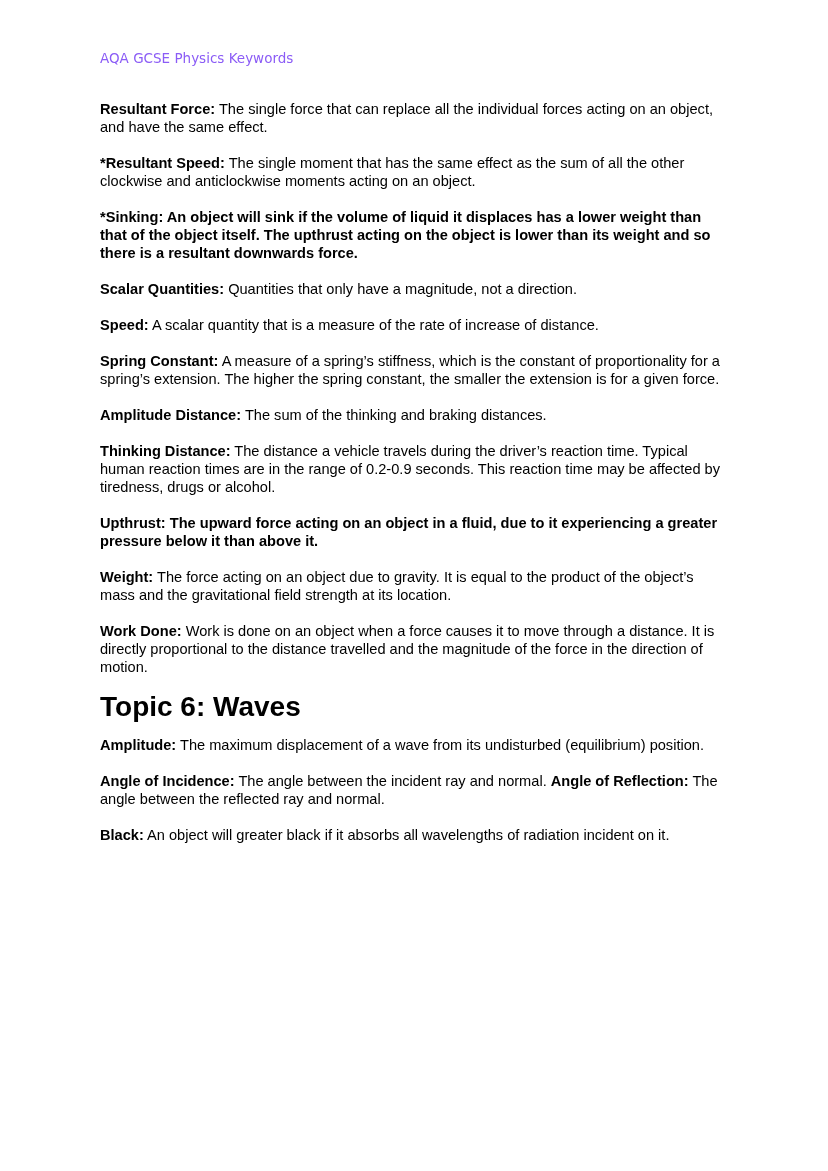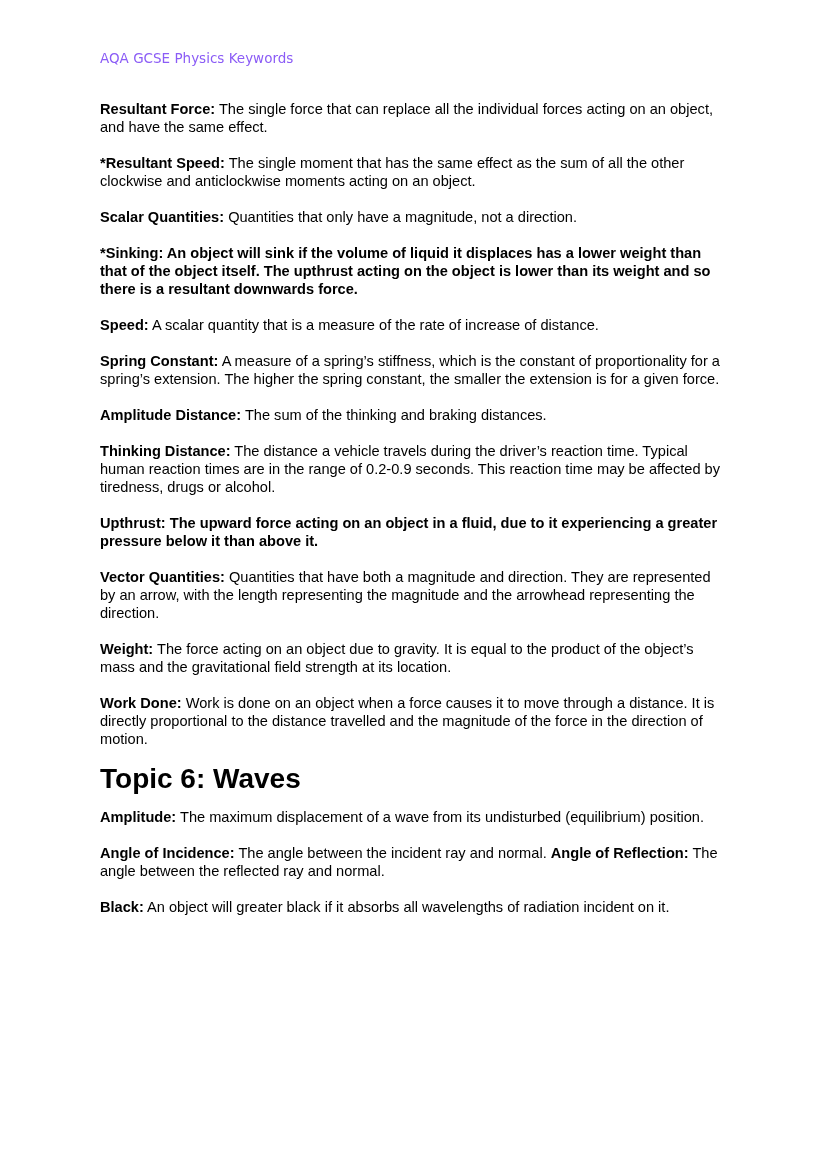--- a/index.html
+++ b/index.html
@@ -21,28 +21,27 @@
   }
 </style>
 </head>
 <body>
 
 <div class="header">AQA GCSE Physics Keywords</div>
 
 <div class="content">
   <p class="entry"><span class="term">Resultant Force:</span> <span>The single force that can replace all the individual forces acting on an object, and have the same effect.</span></p>
   <p class="entry"><span class="term">*Resultant Speed:</span> <span>The single moment that has the same effect as the sum of all the other clockwise and anticlockwise moments acting on an object.</span></p>
+  <p class="entry allbold"><span class="term">*Sinking:</span> <span>An object will sink if the volume of liquid it displaces has a lower weight than that of the object itself. The upthrust acting on the object is lower than its weight and so there is a resultant downwards force.</span></p>
   <p class="entry"><span class="term">Scalar Quantities:</span> <span>Quantities that only have a magnitude, not a direction.</span></p>
-  <p class="entry allbold"><span class="term">*Sinking:</span> <span>An object will sink if the volume of liquid it displaces has a lower weight than that of the object itself. The upthrust acting on the object is lower than its weight and so there is a resultant downwards force.</span></p>
   <p class="entry"><span class="term">Speed:</span> <span>A scalar quantity that is a measure of the rate of increase of distance.</span></p>
   <p class="entry"><span class="term">Spring Constant:</span> <span>A measure of a spring’s stiffness, which is the constant of proportionality for a spring’s extension. The higher the spring constant, the smaller the extension is for a given force.</span></p>
   <p class="entry"><span class="term">Amplitude Distance:</span> <span>The sum of the thinking and braking distances.</span></p>
   <p class="entry"><span class="term">Thinking Distance:</span> <span>The distance a vehicle travels during the driver’s reaction time. Typical human reaction times are in the range of 0.2-0.9 seconds. This reaction time may be affected by tiredness, drugs or alcohol.</span></p>
   <p class="entry allbold"><span class="term">Upthrust:</span> <span>The upward force acting on an object in a fluid, due to it experiencing a greater pressure below it than above it.</span></p>
-  <p class="entry"><span class="term">Vector Quantities:</span> <span>Quantities that have both a magnitude and direction. They are represented by an arrow, with the length representing the magnitude and the arrowhead representing the direction.</span></p>
   <p class="entry"><span class="term">Weight:</span> <span>The force acting on an object due to gravity. It is equal to the product of the object’s mass and the gravitational field strength at its location.</span></p>
   <p class="entry"><span class="term">Work Done:</span> <span>Work is done on an object when a force causes it to move through a distance. It is directly proportional to the distance travelled and the magnitude of the force in the direction of motion.</span></p>
 
   <h2 class="topic">Topic 6: Waves</h2>
 
   <p class="entry"><span class="term">Amplitude:</span> <span>The maximum displacement of a wave from its undisturbed (equilibrium) position.</span></p>
   <p class="entry"><span class="term">Angle of Incidence:</span> <span>The angle between the incident ray and normal.</span> <span class="term">Angle of Reflection:</span> <span>The angle between the reflected ray and normal.</span></p>
   <p class="entry"><span class="term">Black:</span> <span>An object will greater black if it absorbs all wavelengths of radiation incident on it.</span></p>
 </div>
 

